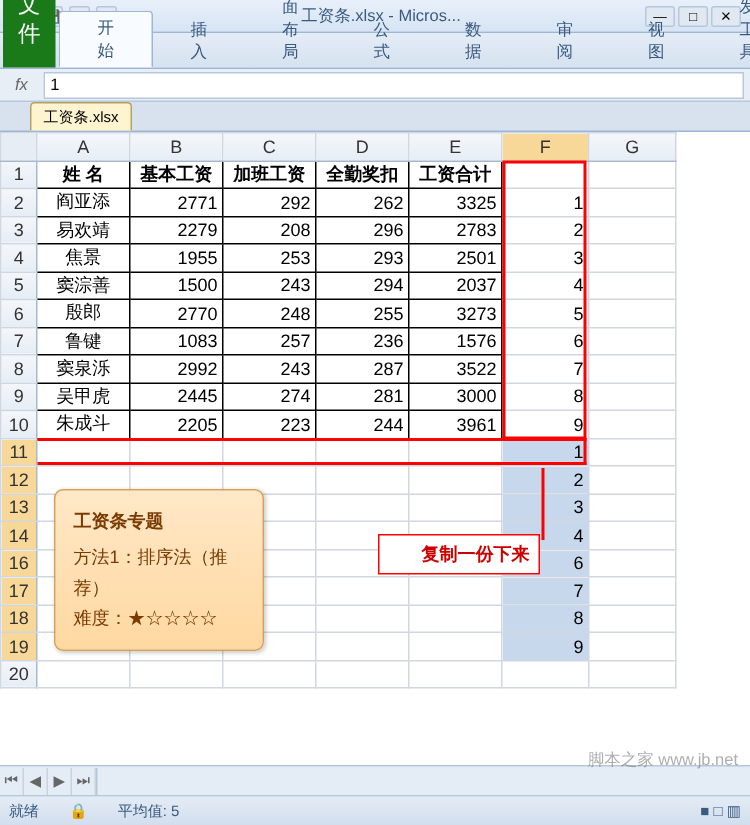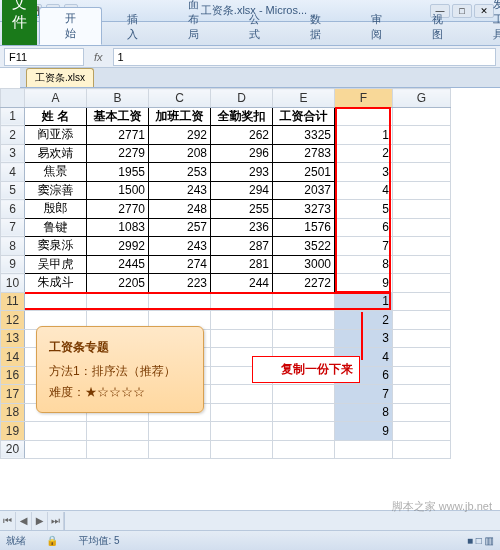--- a/index.html
+++ b/index.html
@@ -20,21 +20,21 @@
 .ribbon .tab { padding:3px 25px; color:#3a5a80; font-size:11px; cursor:pointer; }
 .ribbon .tab.active { background:#f8fbff; border:1px solid #9db6d6; border-bottom:1px solid #f8fbff; border-radius:3px 3px 0 0; }
 
 
 .fbar { height:22px; background:#e8eef6; border-bottom:1px solid #b8c8dc; display:flex; align-items:center; gap:4px; padding:0 4px; }
 .fbar .namebox { width:80px; height:18px; background:#fff; border:1px solid #b8c8dc; padding:0 4px; display:flex; align-items:center; font-size:11px; }
 .fbar .fx { color:#666; font-style:italic; padding:0 6px; }
 .fbar .formula { flex:1; height:18px; background:#fff; border:1px solid #b8c8dc; padding:0 4px; display:flex; align-items:center; }
 
 
-.wbtab { height:20px; background:#d8e2ee; display:flex; align-items:flex-end; padding-left:6px; border-bottom:1px solid #9db6d6;margin-left:20px; }
+.wbtab { height:20px; background:#d8e2ee; display:flex; align-items:flex-end; padding-left:20px; border-bottom:1px solid #9db6d6; }
 .wbtab .tab { background:#fff4d0; border:1px solid #b8a060; border-bottom:none; padding:2px 8px; font-size:10px; border-radius:3px 3px 0 0; }
 
 
 .grid { position:relative; background:#fff; }
 .grid table { border-collapse:collapse; table-layout:fixed; }
 .grid th, .grid td { border:1px solid #d0d7e0; height:18.5px; font-size:12px; padding:0 3px; text-align:right; overflow:hidden; white-space:nowrap; }
 .grid thead th { background:linear-gradient(#f4f7fb,#e6edf5); text-align:center; font-weight:normal; color:#333; border-bottom:1px solid #a8b8cc; }
 .grid .rowhdr { background:linear-gradient(#f4f7fb,#e6edf5); text-align:center; width:24px; color:#333; border-right:1px solid #a8b8cc; }
 .grid .corner { background:#e6edf5; width:24px; }
 .grid .datacell { border:1px solid #000; }
@@ -42,21 +42,21 @@
 .grid .namecell { text-align:center; }
 .grid .seqcell { text-align:right; }
 .grid .selcell { background:#c8d8ec; }
 .grid tr.rowsel .rowhdr, .grid th.colsel { background:#f8d898; }
 
 .redbox { position:absolute; border:2px solid red; pointer-events:none; }
 .redbox.open-left { border-left:none; }
 .redline { position:absolute; background:red; }
 .label { position:absolute; border:1px solid red; background:#fff; padding:4px 6px; font-size:12px; color:#c00; font-weight:bold; }
 
-.callout { position:absolute; width:168px; background:linear-gradient(#ffe8c8,#ffd8a0); border:1px solid #d8a050; border-radius:6px; padding:10px 12px; font-size:12px; color:#7a3a00; line-height:1.7; box-shadow:1px 1px 3px rgba(0,0,0,.2); }
+.callout { position:absolute; width:140px; background:linear-gradient(#ffe8c8,#ffd8a0); border:1px solid #d8a050; border-radius:6px; padding:10px 12px; font-size:12px; color:#7a3a00; line-height:1.7; box-shadow:1px 1px 3px rgba(0,0,0,.2); }
 .callout .t { font-weight:bold; margin-bottom:4px; }
 
 
 .sheet-tabs { position:absolute; bottom:20px; left:0; right:0; height:20px; background:#e4ecf5; border-top:1px solid #b8c8dc; display:flex; align-items:center; font-size:10px; }
 .sheet-tabs .nav { display:flex; border-right:1px solid #b8c8dc; }
 .sheet-tabs .nav span { width:16px; height:18px; display:flex; align-items:center; justify-content:center; border-right:1px solid #c8d2e0; color:#666; }
 .sheet-tabs .tab { padding:2px 10px; border:1px solid #b8c8dc; border-top:none; background:#e4ecf5; margin-left:-1px; }
 .sheet-tabs .tab.active { background:#fff; font-weight:bold; }
 .status { position:absolute; bottom:0; left:0; right:0; height:20px; background:linear-gradient(#e4ecf5,#d2deee); border-top:1px solid #b8c8dc; display:flex; align-items:center; font-size:10px; color:#3a5a80; padding:0 6px; gap:20px; }
 .status .sp { flex:1; }
@@ -87,21 +87,20 @@
     <div class="tab">插入</div>
     <div class="tab">页面布局</div>
     <div class="tab">公式</div>
     <div class="tab">数据</div>
     <div class="tab">审阅</div>
     <div class="tab">视图</div>
     <div class="tab">开发工具</div>
   </div>
 
 <div class="fbar">
-  <div class="namebox">F11</div>
   <span class="fx">fx</span>
   <div class="formula">1</div>
 </div>
 
 <div class="wbtab">
   <div class="tab">工资条.xlsx</div>
 </div>
 
 <div class="grid">
   <table id="gridtable">
@@ -217,21 +216,21 @@
           <td class="datacell">3000</td>
           <td class="seqcell">8</td>
           <td></td>
         </tr>
         <tr>
           <td class="rowhdr">10</td>
           <td class="datacell namecell">朱成斗</td>
           <td class="datacell">2205</td>
           <td class="datacell">223</td>
           <td class="datacell">244</td>
-          <td class="datacell">2272</td>
+          <td class="datacell">3961</td>
           <td class="seqcell">9</td>
           <td></td>
         </tr>
         <tr class="rowsel">
           <td class="rowhdr">11</td>
           <td></td>
           <td></td>
           <td></td>
           <td></td>
           <td></td>

